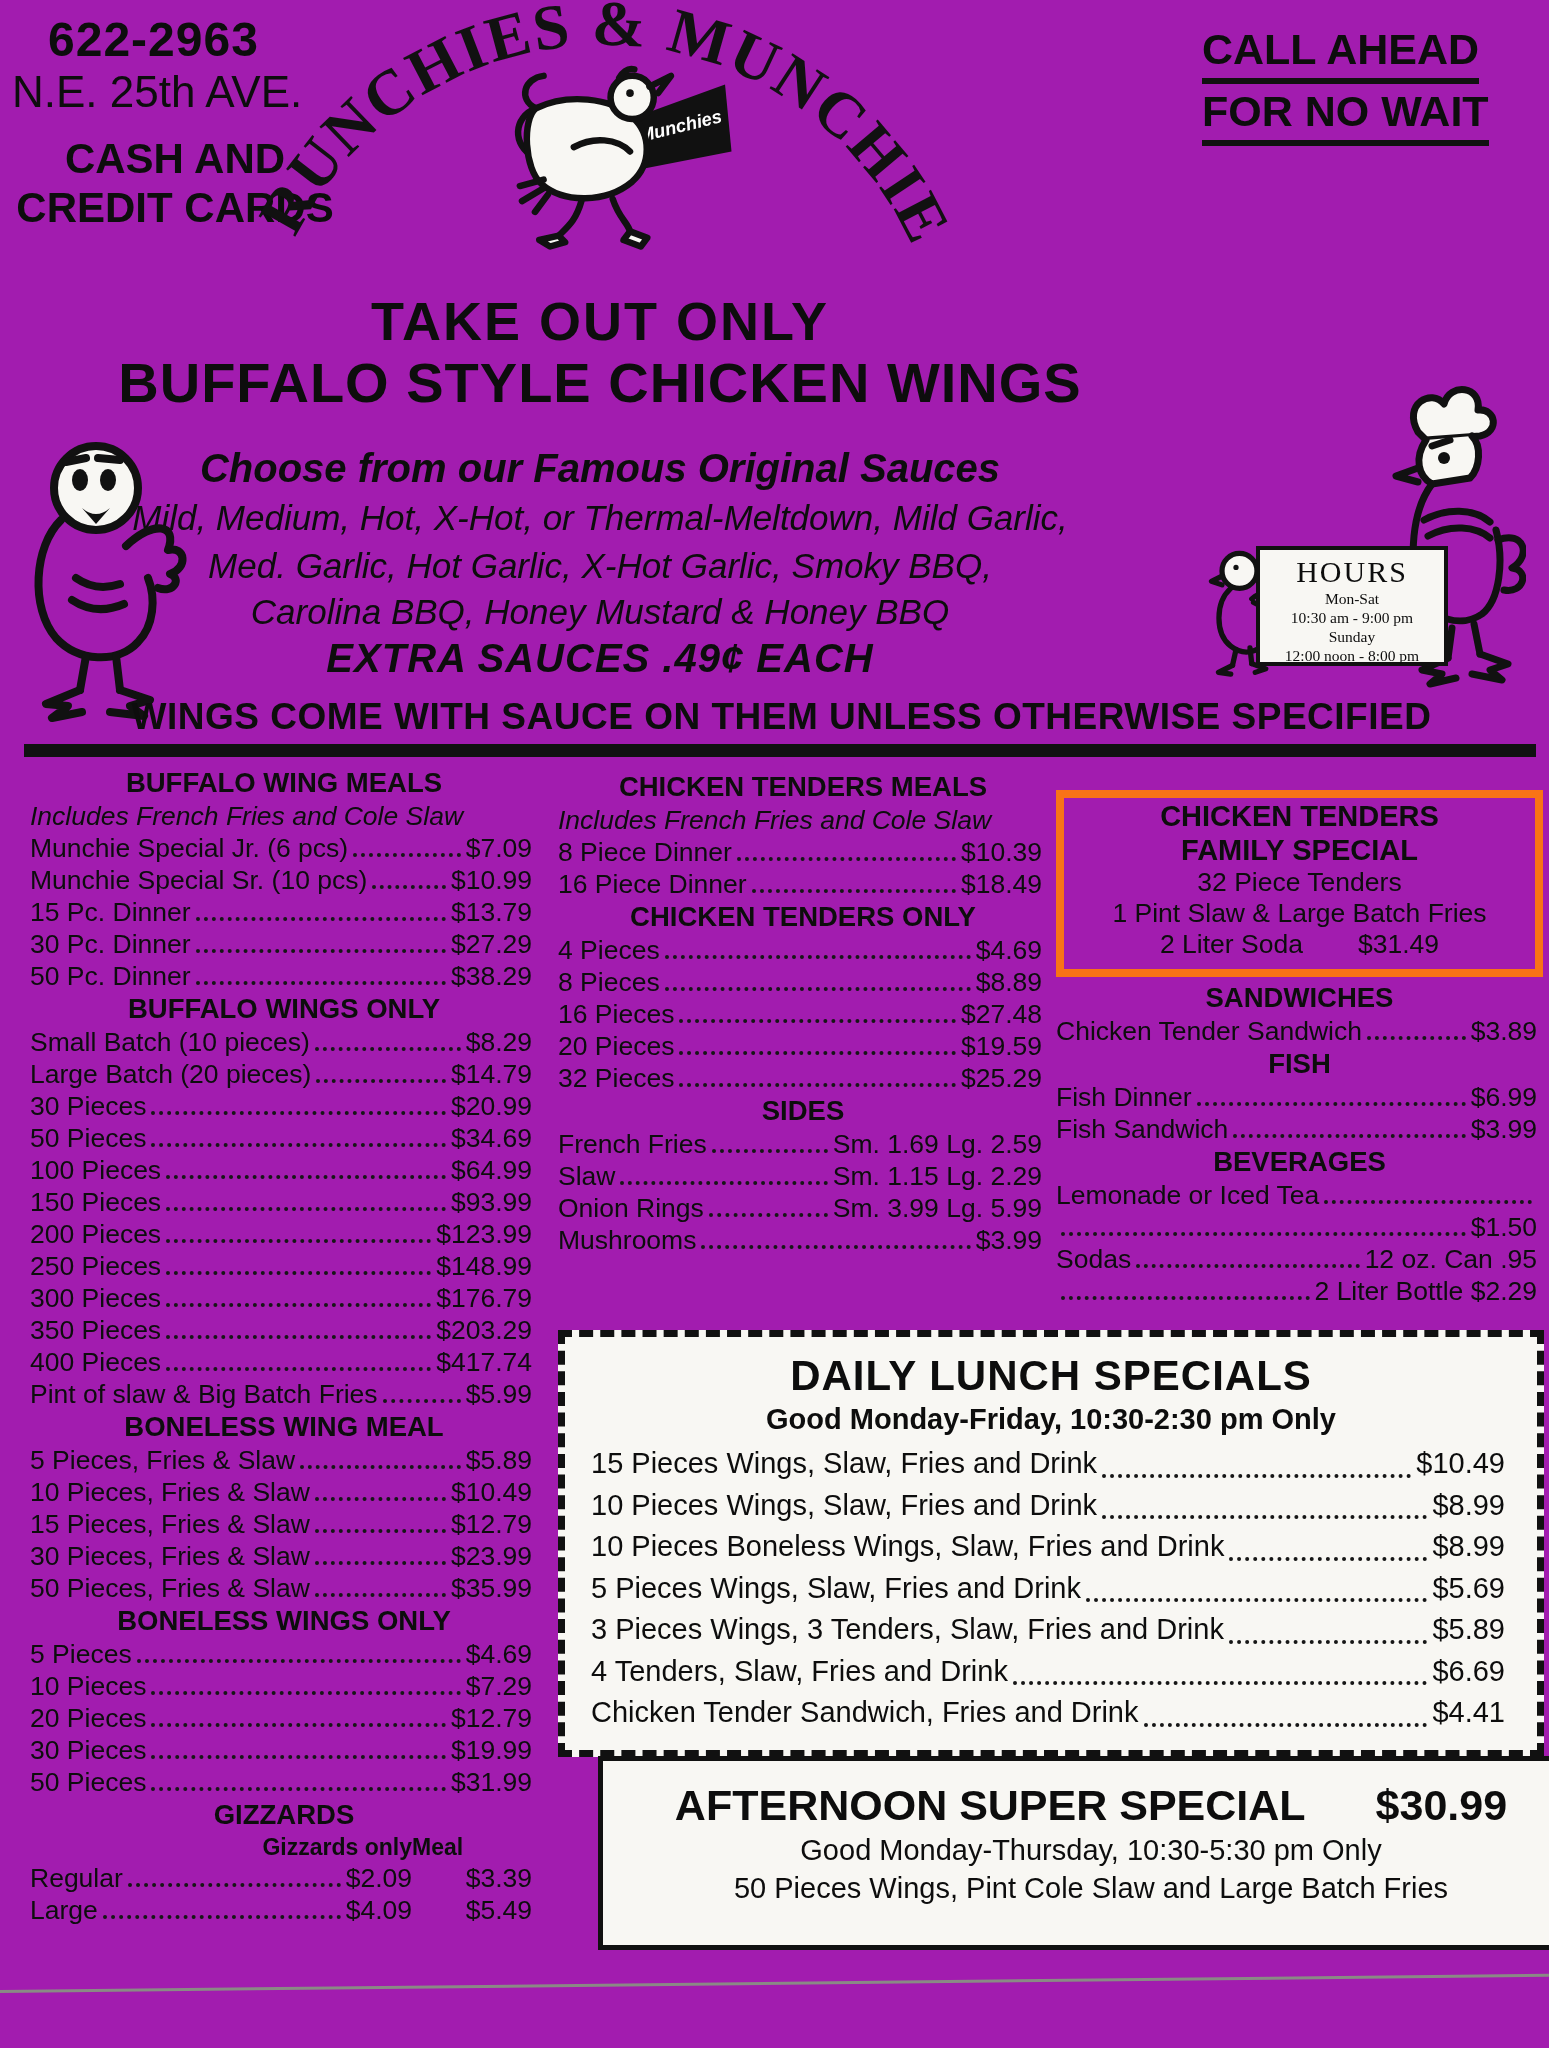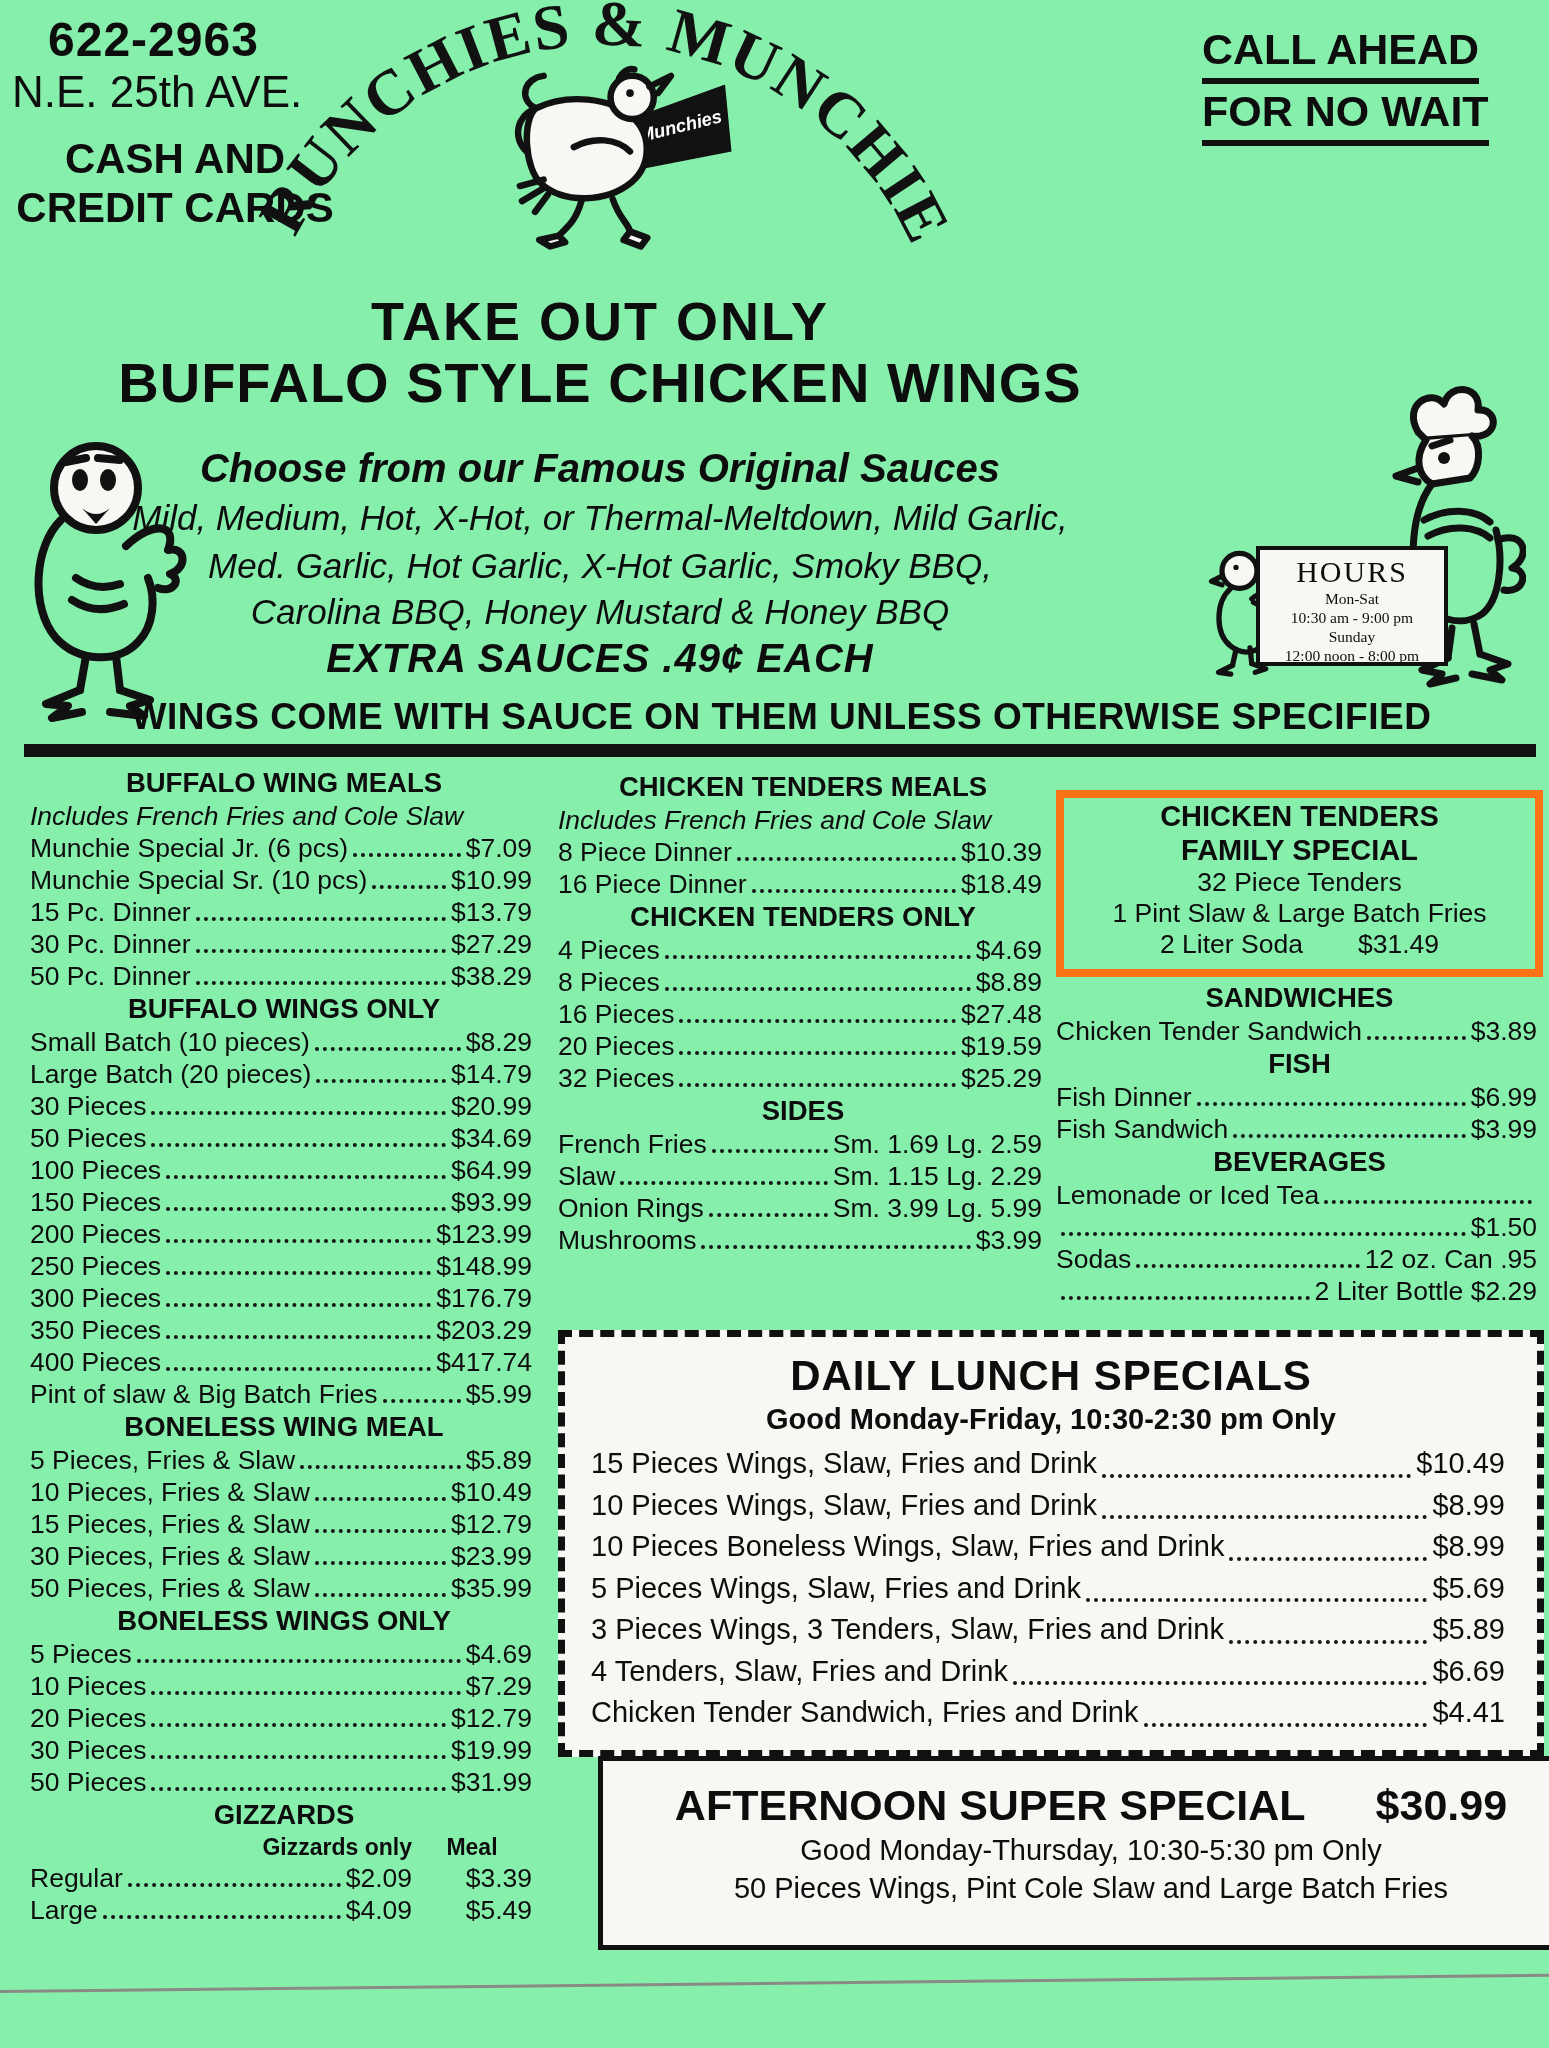--- a/index.html
+++ b/index.html
@@ -1,18 +1,18 @@
 <!DOCTYPE html>
 <html><head>
 <meta charset="utf-8">
 <title>Menu</title>
 <style>
   * { margin:0; padding:0; box-sizing:border-box; }
   body { background:#cfcfcf; }
-  #page { position:relative; width:1549px; height:2048px; background:#86efac;
+  #page { position:relative; width:1549px; height:2048px; background:#a21caf;
           color:#0d0d0d; font-family:"Liberation Sans", sans-serif; overflow:hidden; }
   .abs { position:absolute; }
 
   .phone { font-size:48px; font-weight:bold; letter-spacing:1px; padding-left:36px; }
   .addr  { font-size:44px; }
   .pay   { font-size:42px; font-weight:bold; line-height:49px; text-align:center; width:330px; }
   .callahead { font-size:43px; font-weight:bold; line-height:1.28; }
   .callahead .ul { display:inline-block; border-bottom:6px solid #111; padding-bottom:1px; }
 
   .hero-line { left:30px; width:1140px; text-align:center; white-space:nowrap; }
@@ -31,21 +31,21 @@
 
   .col { position:absolute; }
   .sec-h { text-align:center; font-weight:bold; font-size:27.5px; line-height:34px; white-space:nowrap; }
   .sec-note { font-style:italic; font-size:26.5px; line-height:32px; white-space:nowrap; }
   .row { display:flex; align-items:baseline; font-size:26.5px; line-height:32px; padding-right:6px; }
   .lbl { white-space:nowrap; }
   .dots { flex:1; border-bottom:4px dotted #161616; margin:0 5px 7px; align-self:flex-end; min-width:8px; }
   .prc { white-space:nowrap; }
   .p2 { width:120px; text-align:right; white-space:nowrap; }
   .giz-head { display:flex; justify-content:flex-end; font-weight:bold; font-size:23px; line-height:30px; padding-right:6px; }
-  .giz-head .c2 { width:120px; text-align:center; }
+  .giz-head .c2 { width:120px; text-align:left; }
 
   .fs-box { border:8px solid #f97316; padding:1px 10px 9px; text-align:center; }
   .fs-title { font-weight:bold; font-size:29px; line-height:34px; white-space:nowrap; }
   .fs-line { font-size:26.5px; line-height:31px; white-space:nowrap; }
   .fs-price-line { display:flex; justify-content:center; gap:55px; }
   .mt4 { margin-top:4px; }
 
   .lunch-box { border:7px dashed #111; padding:14px 26px 16px; background:#f8f7f3; }
   .lunch-title { text-align:center; font-size:42px; font-weight:bold; letter-spacing:1px; line-height:50px; }
   .lunch-sub { text-align:center; font-size:29px; font-weight:bold; line-height:36px; }

